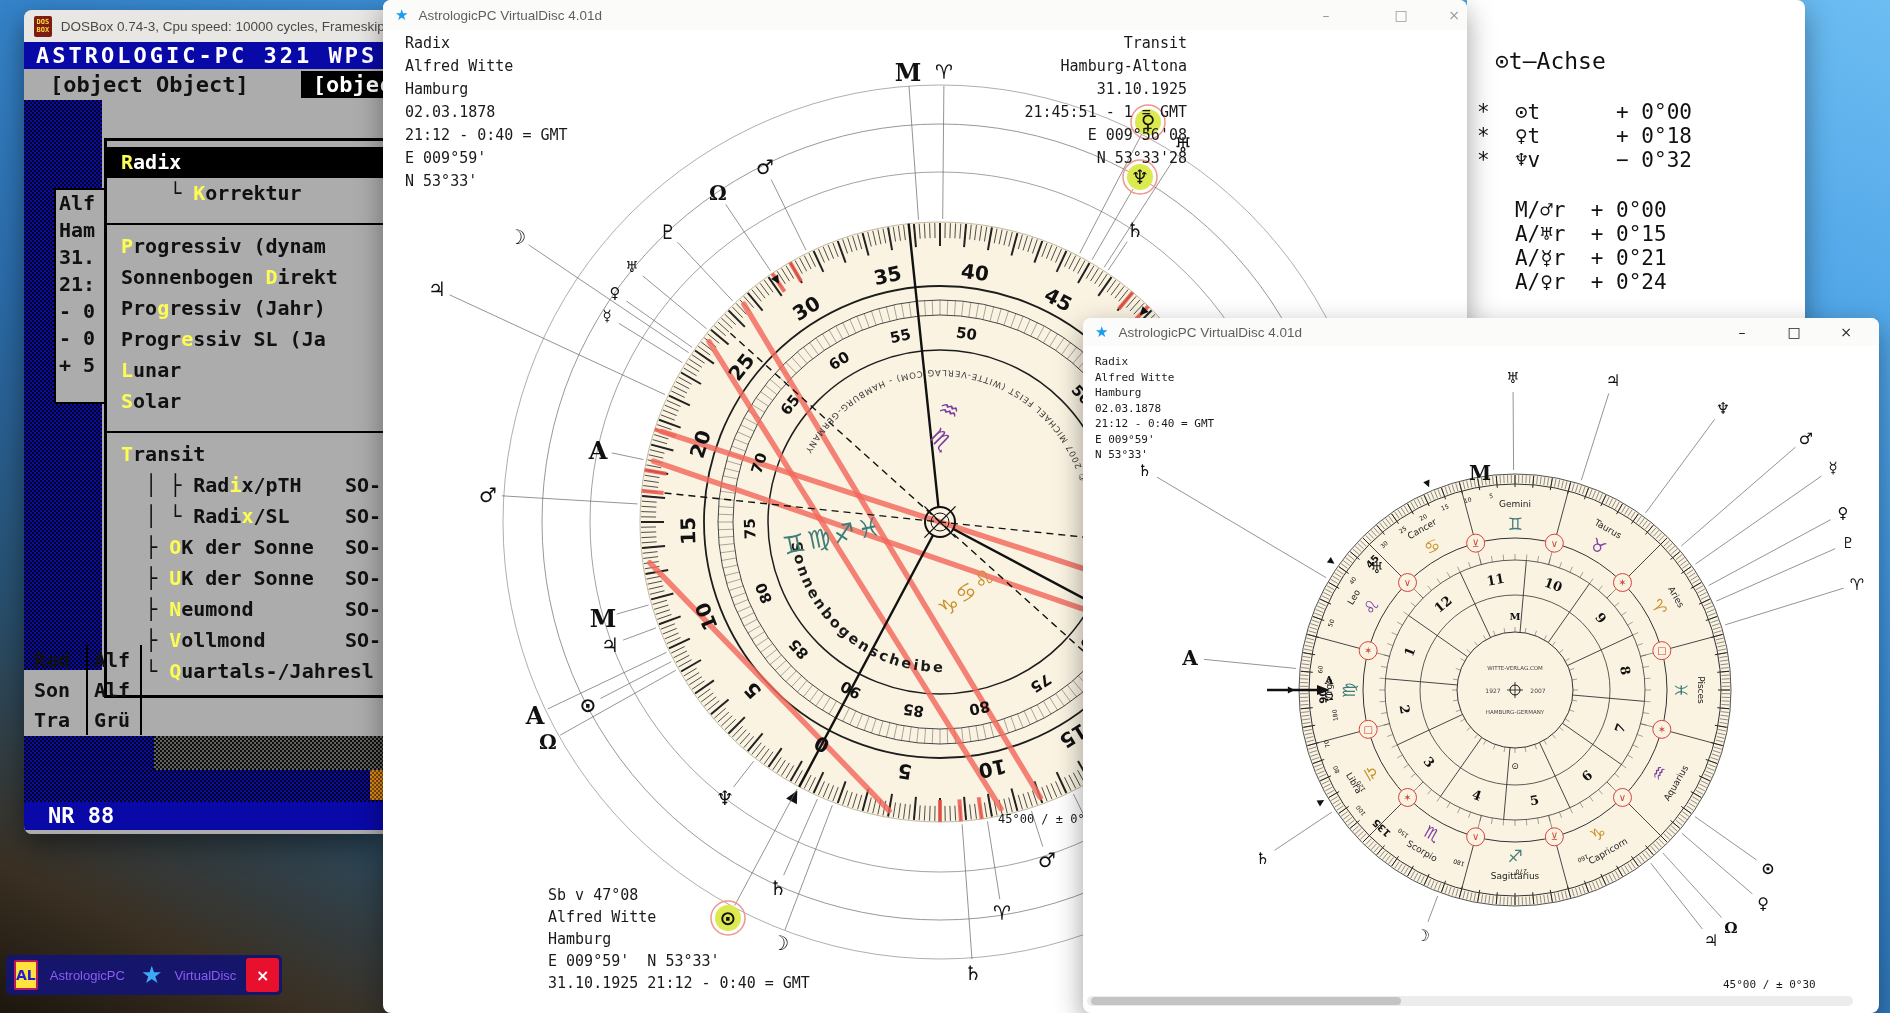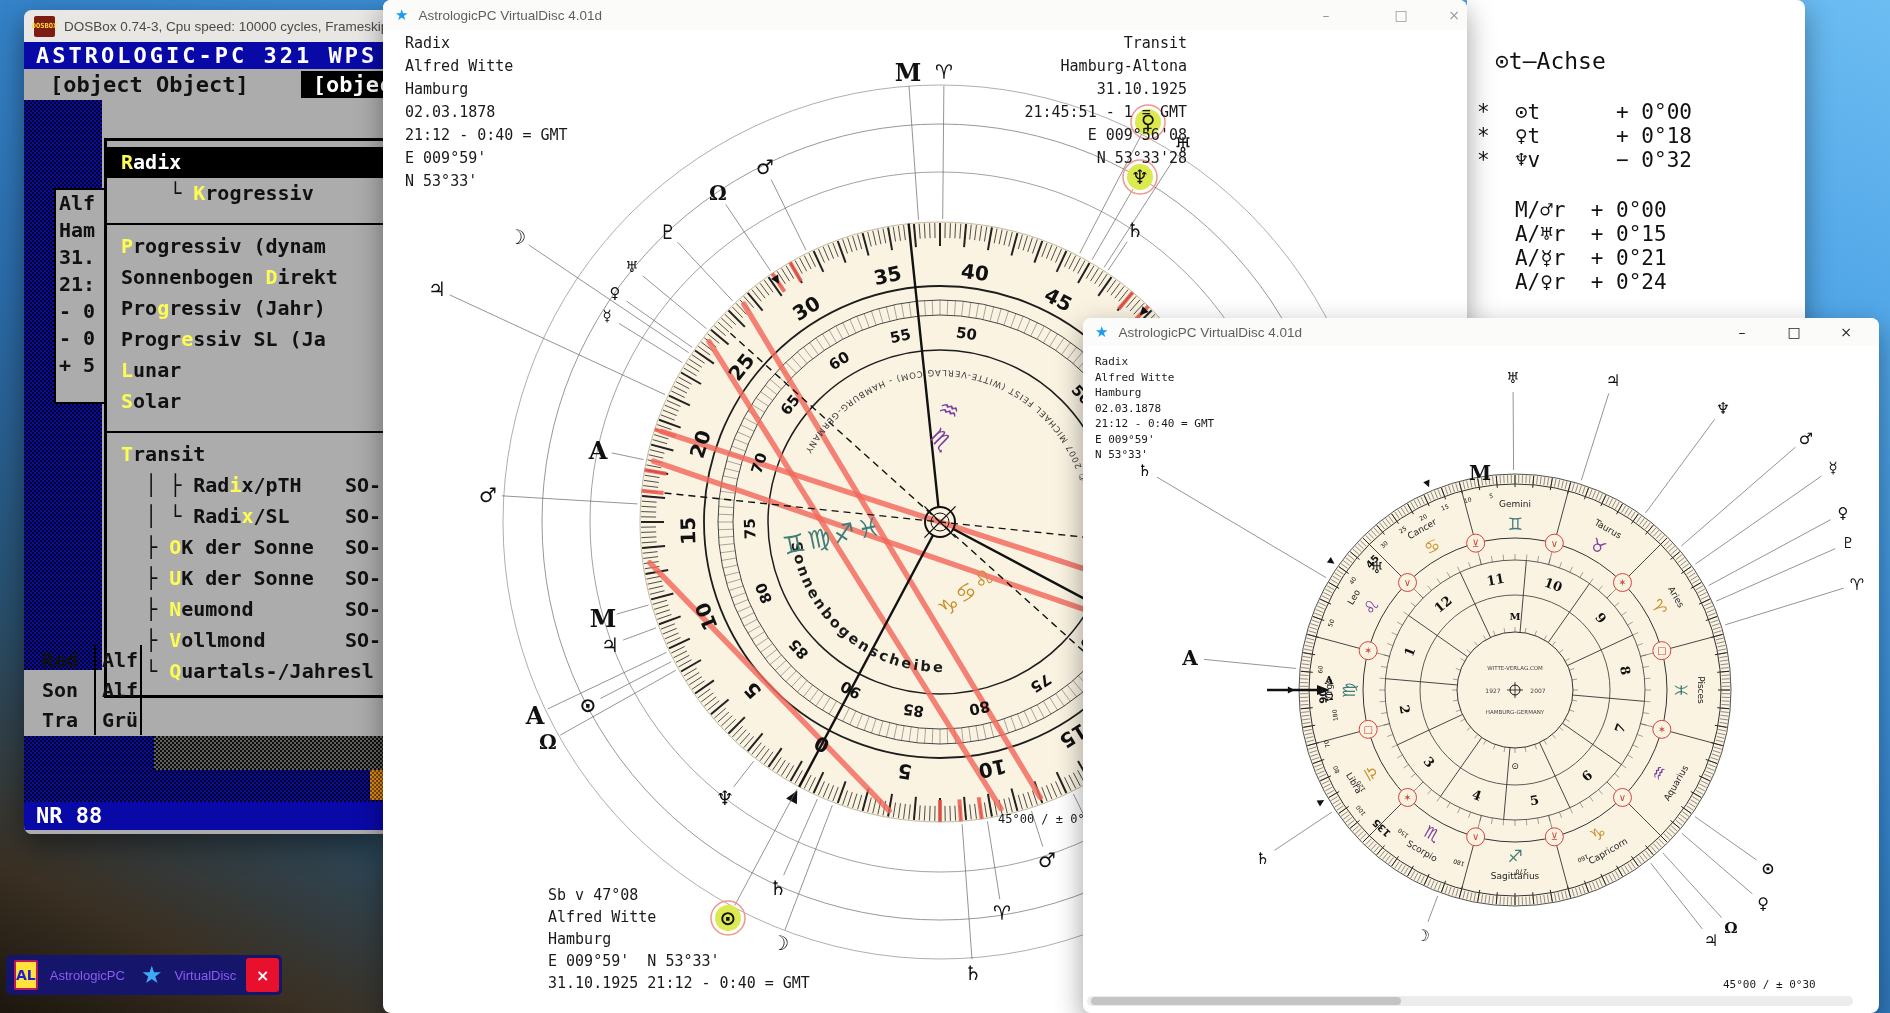--- a/index.html
+++ b/index.html
@@ -20,21 +20,21 @@
   .titlebar .ttl{font-family:"Liberation Sans","DejaVu Sans",sans-serif;font-size:13.5px;color:#5f5f5f;}
   .winbtn{position:absolute;top:0;width:46px;height:30px;display:flex;align-items:center;justify-content:center;
     font-size:14px;color:#9a9a9a;}
   .winbtn.dark{color:#222;}
 
   
   #dosbox{left:24px;top:10px;width:359px;height:824px;background:#acacac;border-radius:8px 0 0 8px;
     box-shadow:0 10px 28px rgba(0,0,0,.45);overflow:hidden;}
   #dosbox .dtitle{position:absolute;left:0;top:0;width:100%;height:32px;background:#e9e7e4;display:flex;align-items:center;}
   #dosbox .dicon{width:21px;height:21px;margin:0 9px 0 10px;background:#7d1d12;border-radius:2px;
-    color:#ffd93c;font-size:7px;font-weight:bold;line-height:1.2;display:flex;flex-direction:row;
+    color:#ffd93c;font-size:7px;font-weight:bold;line-height:1.2;display:flex;flex-direction:column;
     align-items:center;justify-content:center;font-family:"DejaVu Sans Mono",monospace;}
   #dosbox .dtext{font-family:"Liberation Sans","DejaVu Sans",sans-serif;font-size:13.5px;color:#4a4a4a;white-space:nowrap;overflow:hidden;}
   .dos-screen{position:absolute;left:0;top:32px;width:100%;bottom:0;background:#acacac;
     font-family:"DejaVu Sans Mono","DejaVu Sans",monospace;font-weight:bold;color:#111;}
   .dos-apptitle{position:absolute;left:0;top:0;width:100%;height:27px;background:#0909a8;color:#fff;
     font-size:22px;letter-spacing:3px;line-height:27px;padding-left:12px;box-sizing:border-box;white-space:nowrap;}
   .dos-menubar{position:absolute;left:0;top:27px;width:100%;height:31px;background:#acacac;
     display:flex;align-items:center;font-size:22px;overflow:hidden;gap:32px;}
   .dos-menubar .mi{margin-left:26px;white-space:nowrap;}
   .dos-menubar .mi.sel{background:#000;color:#fff;padding:1px 12px;margin-left:20px;}
@@ -46,24 +46,24 @@
   .dos-leftbox div{height:27px;line-height:27px;padding-left:3px;white-space:pre;}
   .dos-panel{position:absolute;left:80px;top:96px;width:279px;height:560px;background:#acacac;
     border-left:3px solid #000;border-top:3px solid #000;border-bottom:3px solid #000;
     font-size:20px;overflow:hidden;padding-top:6px;box-sizing:border-box;}
   .dos-item{position:relative;height:31px;line-height:31px;padding-left:14px;white-space:pre;}
   .dos-item .hot{color:#fcfc54;}
   .dos-item .right{position:absolute;right:2px;top:0;}
   .dos-item.sel{background:#000;color:#fff;}
   .dos-item.dos-hr{height:14px;border-bottom:2px solid #000;margin-bottom:6px;padding:0;}
   .dos-botrow{position:absolute;left:2px;width:116px;height:30px;font-size:20px;line-height:30px;display:flex;}
-  .dos-botrow .ca{width:52px;border-right:2px solid #000;padding-left:16px;}
+  .dos-botrow .ca{width:52px;border-right:2px solid #000;padding-left:8px;}
   .dos-botrow .cb{padding-left:6px;border-right:2px solid #000;flex:1;}
   .dos-status{position:absolute;left:0;width:100%;height:28px;background:#0909a8;color:#fff;
-    font-size:22px;line-height:28px;padding-left:12px;box-sizing:border-box;}
+    font-size:22px;line-height:28px;padding-left:24px;box-sizing:border-box;}
 
   
   .info{font-family:"DejaVu Sans Mono","DejaVu Sans",monospace;color:#1a1a1a;}
   .info div{white-space:pre;}
 
   
   #achse{left:1467px;top:0;width:338px;height:880px;background:#fff;border-radius:0 8px 8px 0;}
   #achse .atitle{position:absolute;left:28px;top:48px;font-size:23px;color:#111;}
   #achse .arow{white-space:pre;font-size:21px;line-height:24px;color:#111;}
 
@@ -121,21 +121,21 @@
         <div>Ham</div>
         <div>31.</div>
         <div>21:</div>
         <div>- 0</div>
         <div>- 0</div>
         <div>+ 5</div>
       </div>
     <div class="dos-panel">
 
     <div class="dos-item sel"><span class="pre"></span><span class="hot">R</span><span>adix</span><span class="right"></span></div>
-        <div class="dos-item"><span class="pre">    └ </span><span class="hot">K</span><span>rogressiv</span><span class="right"></span></div>
+        <div class="dos-item"><span class="pre">    └ </span><span class="hot">K</span><span>orrektur</span><span class="right"></span></div>
         <div class="dos-item dos-hr"><span class="pre"></span><span class="hot"></span><span></span><span class="right"></span></div>
         <div class="dos-item"><span class="pre"></span><span class="hot">P</span><span>rogressiv (dynam</span><span class="right"></span></div>
         <div class="dos-item"><span class="pre">Sonnenbogen </span><span class="hot">D</span><span>irekt</span><span class="right"></span></div>
         <div class="dos-item"><span class="pre">Pro</span><span class="hot">g</span><span>ressiv (Jahr)</span><span class="right"></span></div>
         <div class="dos-item"><span class="pre">Progr</span><span class="hot">e</span><span>ssiv SL (Ja</span><span class="right"></span></div>
         <div class="dos-item"><span class="pre"></span><span class="hot">L</span><span>unar</span><span class="right"></span></div>
         <div class="dos-item"><span class="pre"></span><span class="hot">S</span><span>olar</span><span class="right"></span></div>
         <div class="dos-item dos-hr"><span class="pre"></span><span class="hot"></span><span></span><span class="right"></span></div>
         <div class="dos-item"><span class="pre"></span><span class="hot">T</span><span>ransit</span><span class="right"></span></div>
         <div class="dos-item"><span class="pre">  │ ├ Rad</span><span class="hot">i</span><span>x/pTH</span><span class="right">SO-</span></div>

